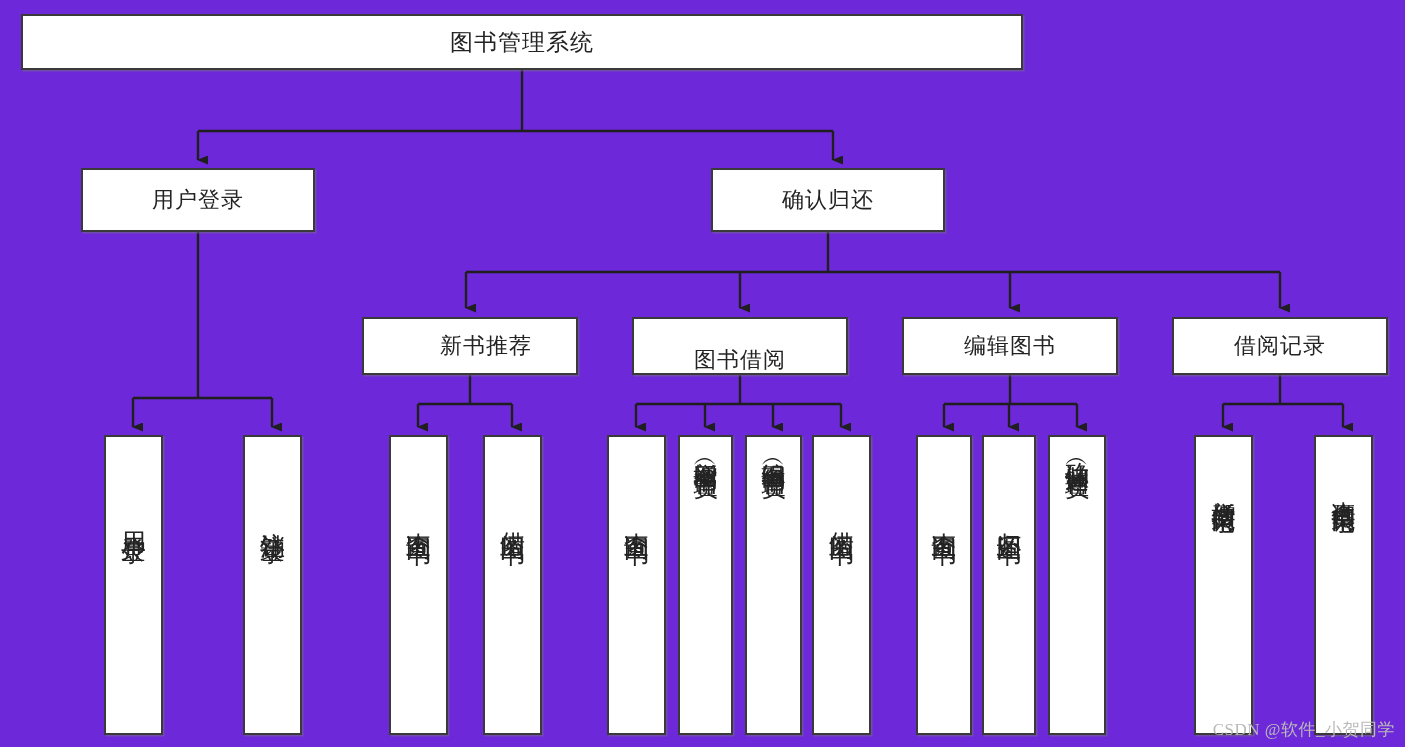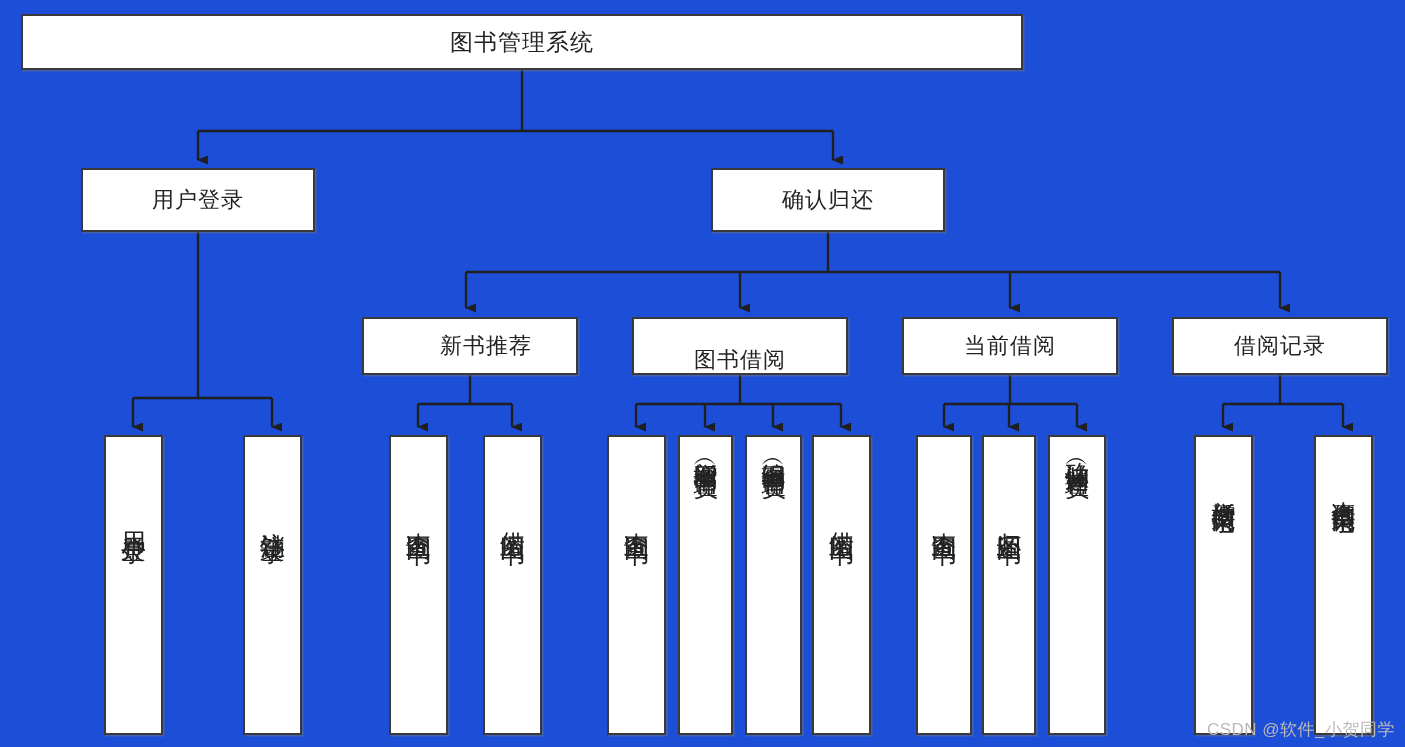--- a/index.html
+++ b/index.html
@@ -3,21 +3,21 @@
 <meta charset="utf-8">
 <title>图书管理系统 功能结构图</title>
 <style>
   html,body{margin:0;padding:0;}
   body{
     width:1405px;height:747px;
     background:#ffffff;
     font-family:"DejaVu Sans","Liberation Sans",sans-serif;
     overflow:hidden;
   }
-  #canvas{position:relative;width:1405px;height:747px;background:#1d4ed8;}
+  #canvas{position:relative;width:1405px;height:747px;background:#6d28d9;}
 
   svg#edges{position:absolute;left:0;top:0;width:1405px;height:747px;pointer-events:none;}
 
   .node{
     position:absolute;
     box-sizing:border-box;
     background:#ffffff;
     border:2px solid #3a3a3a;
     display:flex;
     align-items:center;
@@ -54,21 +54,21 @@
   .node.v.tall .label{font-size:24px;letter-spacing:2px;}
 
   #watermark{
     position:absolute;
     right:10px;
     bottom:6px;
     font-size:17px;
     color:#b9b9b9;
     letter-spacing:.5px;
     white-space:nowrap;
-    font-family:Liberation Sans, sans-serif;
+    font-family:Liberation Serif, serif;
   }
 </style>
 </head>
 <body>
 
 <div id="canvas">
 
   <svg id="edges" viewBox="0 0 1405 747">
     <defs>
       <marker id="arrow" markerWidth="9" markerHeight="11" refX="4.5" refY="10" orient="auto" markerUnits="userSpaceOnUse">
@@ -133,21 +133,21 @@
 
   <div class="node h" style="left:362px;top:317px;width:216px;height:58px;padding-left:32px;">
     <span class="label">新书推荐</span>
   </div>
 
   <div class="node h" style="left:632px;top:317px;width:216px;height:58px;align-items:flex-end;">
     <span class="label">图书借阅</span>
   </div>
 
   <div class="node h" style="left:902px;top:317px;width:216px;height:58px;">
-    <span class="label">当前借阅</span>
+    <span class="label">编辑图书</span>
   </div>
 
   <div class="node h" style="left:1172px;top:317px;width:216px;height:58px;">
     <span class="label">借阅记录</span>
   </div>
 
   <div class="node v" style="left:104px;top:435px;width:59px;height:300px;padding-top:75px;">
     <span class="label">用户登录</span>
   </div>
   <div class="node v" style="left:243px;top:435px;width:59px;height:300px;padding-top:75px;">

